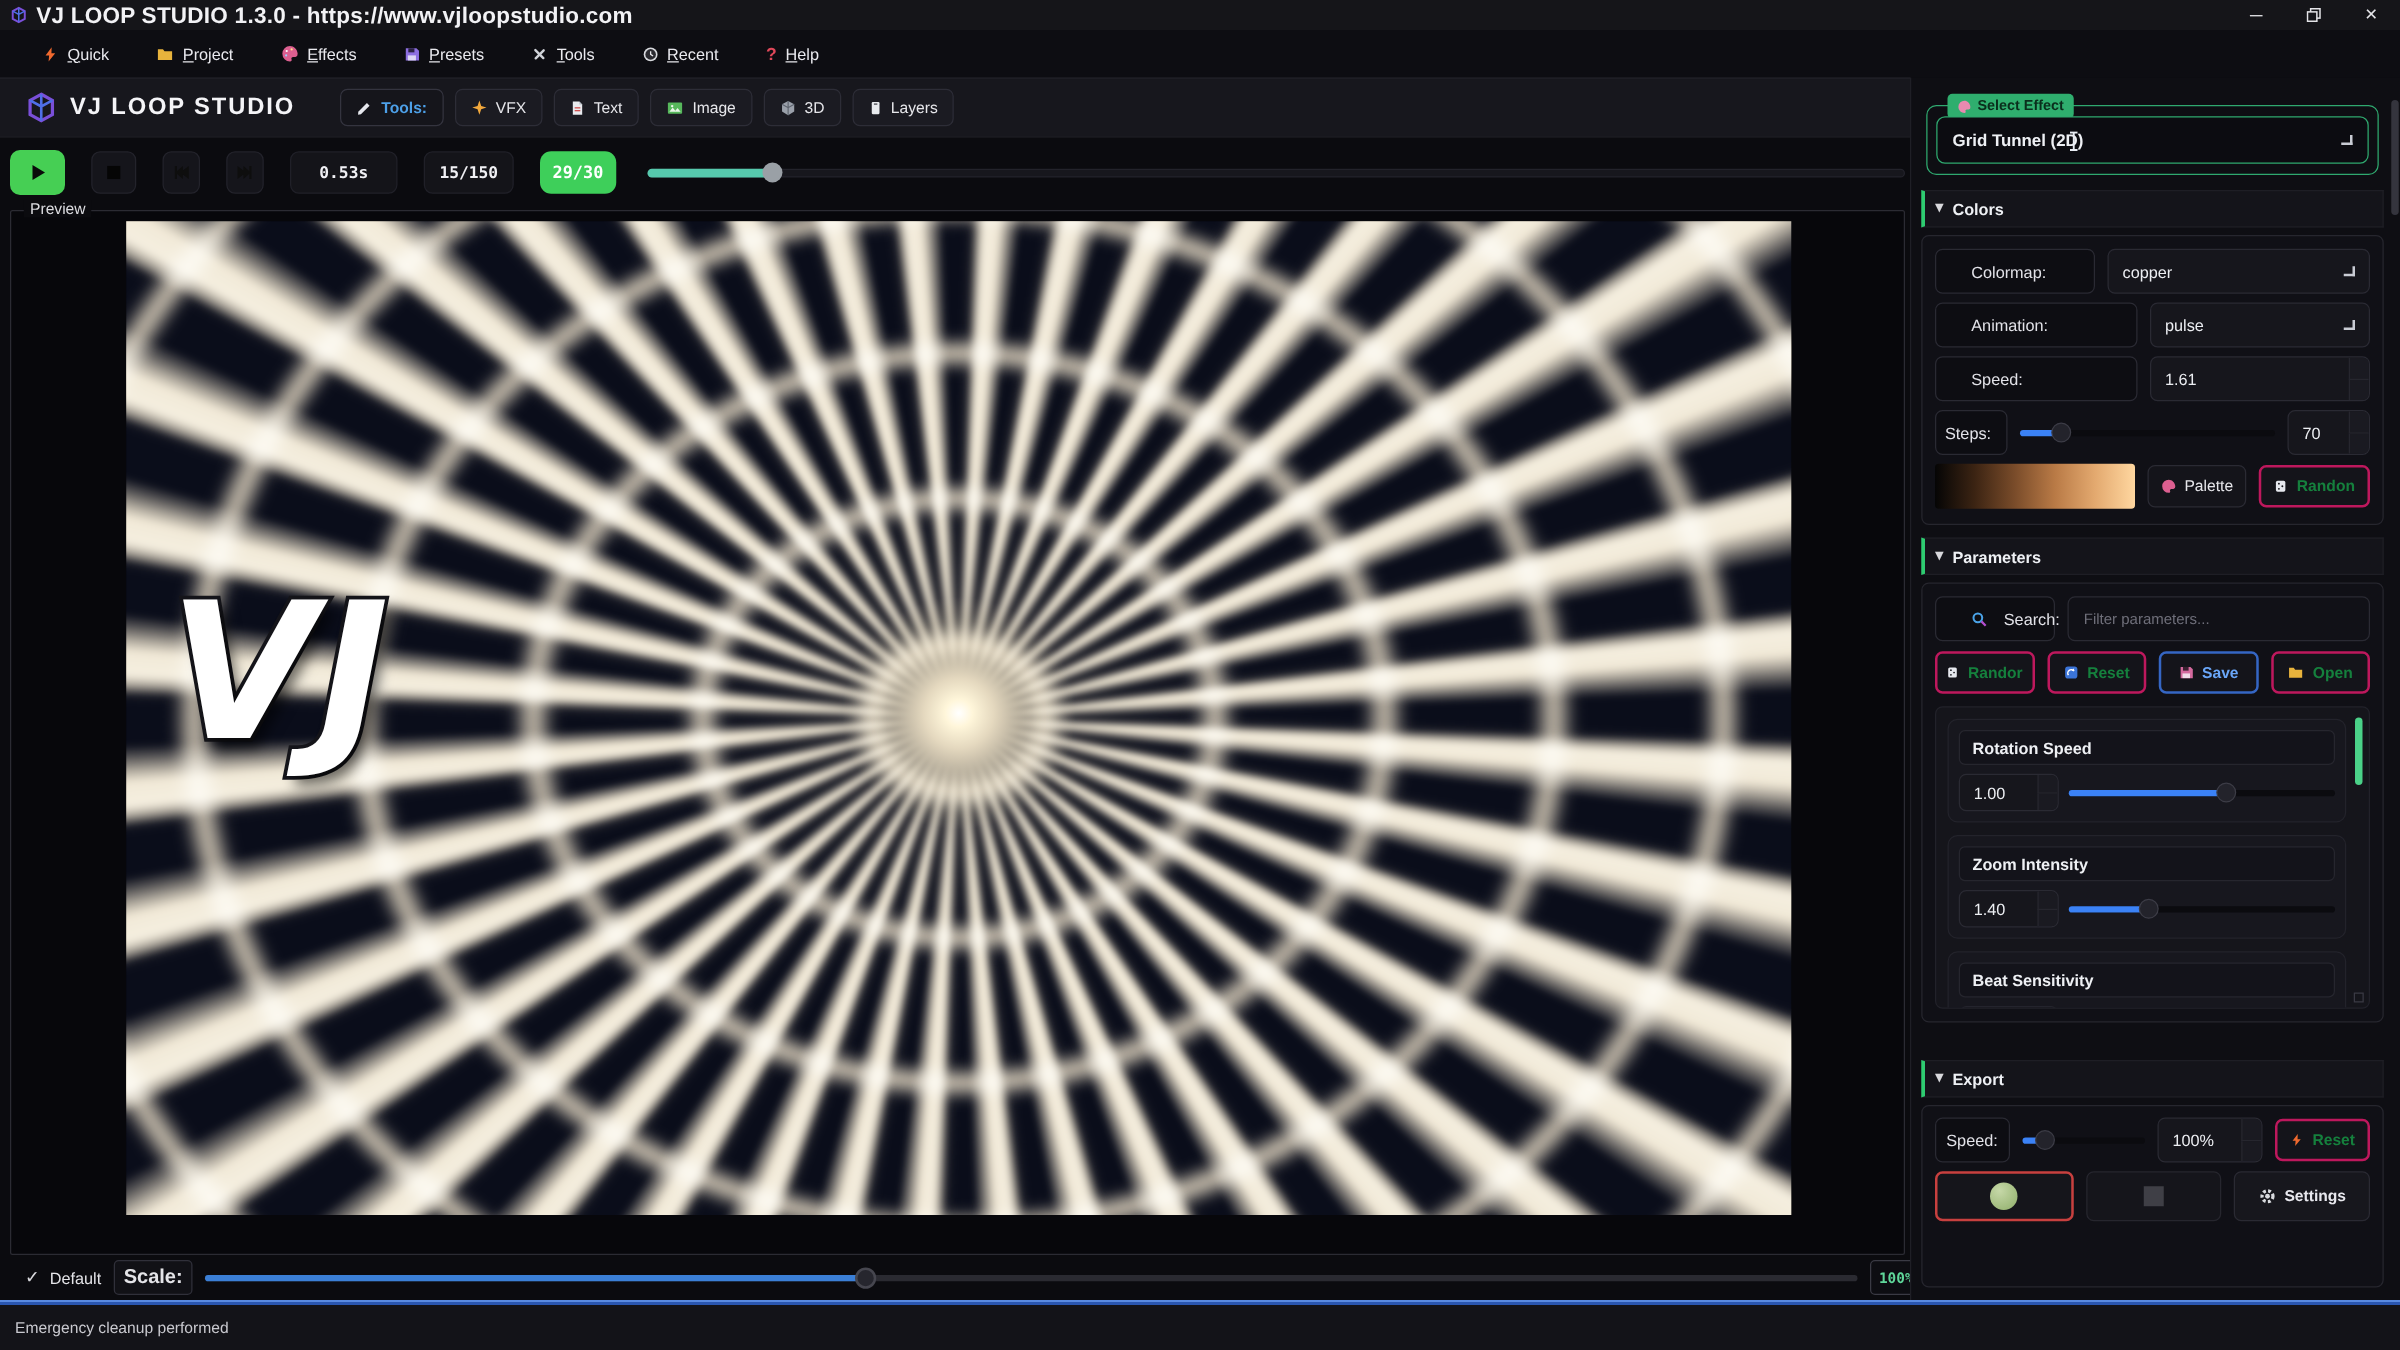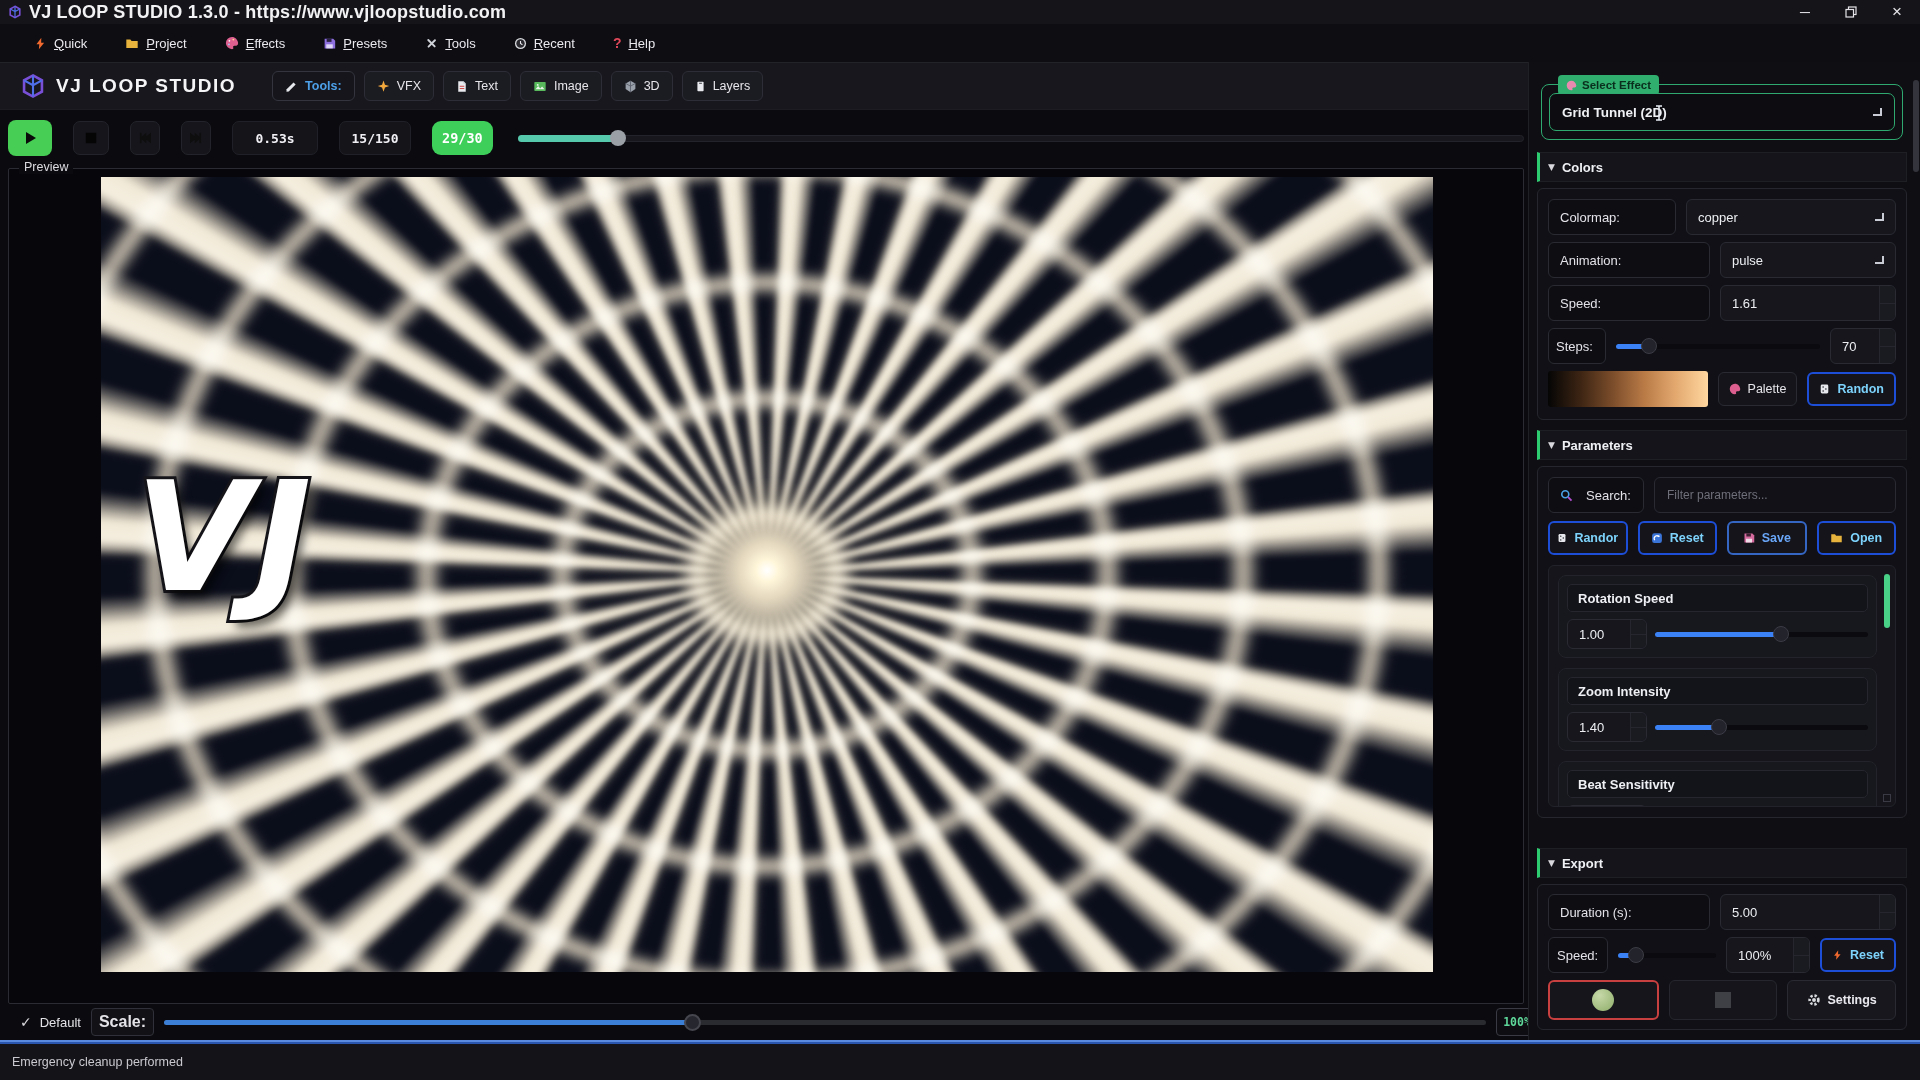--- a/index.html
+++ b/index.html
@@ -76,36 +76,36 @@
   .effect-badge{position:absolute;top:-10px;left:16px;height:20px;background:#2fae6e;border-radius:4px;display:flex;align-items:center;gap:5px;padding:0 8px;font-size:11.5px;font-weight:bold;color:#0a2e1c}
   .effect-dd{position:absolute;left:7px;right:7px;top:8px;bottom:8px;border:1px solid #2fa96f;border-radius:7px;background:#0c0c11;display:flex;align-items:center;padding:0 12px;font-size:13.5px;font-weight:bold;color:#eef0f4}
   .corner{width:9px;height:8px;border-right:2px solid #c9ccd4;border-bottom:2px solid #c9ccd4;margin-left:auto}
   .ibeam{position:absolute;left:104px;top:11px}
 
   .sec-hdr{position:absolute;left:8px;width:370px;height:30px;background:#14141a;border:1px solid #1e1e25;border-left:3px solid #2ecc71;display:flex;align-items:center;gap:7px;padding-left:8px;font-size:13px;font-weight:bold;color:#eef0f4}
   .sec-hdr .tri{font-family:"DejaVu Sans",sans-serif;font-size:9px;color:#d8d8dc}
 
   .group{position:absolute;left:8px;width:370px;background:#101016;border:1px solid #26262e;border-radius:6px;padding:10px;display:flex;flex-direction:column;gap:7px}
   .row{display:flex;align-items:center;gap:10px;height:36px}
-  .lblbox{height:36px;border:1px solid #2a2a33;border-radius:6px;background:#0d0d12;display:flex;align-items:center;padding:0 11px;font-size:13px;color:#e2e2e8}
+  .lblbox{height:36px;border:1px solid #2a2a33;border-radius:6px;background:#0d0d12;display:flex;align-items:center;padding:0 28px;font-size:13px;color:#e2e2e8}
   .ddbox{height:36px;border:1px solid #2a2a33;border-radius:6px;background:#16161c;display:flex;align-items:center;padding:0 11px;font-size:13px;color:#eceef2;flex:1}
   .spin{height:36px;border:1px solid #2a2a33;border-radius:6px;background:#16161c;display:flex;align-items:stretch;flex:1;overflow:hidden}
   .spin-val{flex:1;display:flex;align-items:center;padding-left:11px;font-size:13px;color:#eceef2}
   .spin-btns{width:16px;display:flex;flex-direction:column}
   .spin-b{flex:1;background:#1a1a21;border-left:1px solid #26262e}
   .spin-b:first-child{border-bottom:1px solid #26262e}
 
   .pslider{flex:1;height:18px;position:relative}
   .ps-track{position:absolute;left:0;right:0;top:7px;height:5px;border-radius:3px;background:#0b0b0f}
   .ps-fill{position:absolute;left:0;top:7px;height:5px;border-radius:3px;background:#3b82f6;width:var(--pct)}
   .ps-knob{position:absolute;top:1px;width:16px;height:16px;border-radius:50%;background:#23232b;border:1px solid #3c3c46;left:var(--pct);transform:translateX(-8px)}
 
   .grad-bar{height:36px;width:168px;border-radius:3px}
   .btn{height:34px;border-radius:6px;background:#14141a;border:1px solid #2a2a33;display:flex;align-items:center;justify-content:center;gap:7px;font-size:12.5px;color:#e6e6ea;padding:0 10px}
-  .btn.green{border:2px solid #1d4ed8;color:#7dd3fc;font-weight:bold}
+  .btn.green{border:2px solid #be185d;color:#15803d;font-weight:bold}
   .btn.blue{border:2px solid #3566c4;color:#6aa6f8;font-weight:bold}
   .search-input{flex:1;height:36px;border:1px solid #2a2a33;border-radius:6px;background:#111117;color:#d8d8de;font-size:12px;padding:12px 12px;outline:none;font-family:"Liberation Sans",sans-serif}
   .search-input::placeholder{color:#6f6f7a}
 
   .param-list{margin-top:2px;background:#15151b;border:1px solid #22222a;border-radius:6px;padding:9px 18px 9px 9px;position:relative;flex:1;overflow:hidden;display:flex;flex-direction:column;gap:10px}
   .param-card{background:#17171e;border:1px solid #23232b;border-radius:8px;padding:8px}
   .param-name{height:28px;border:1px solid #26262e;border-radius:5px;background:#13131a;display:flex;align-items:center;padding:0 10px;font-size:13px;font-weight:bold;color:#eef0f4}
   .param-row{display:flex;align-items:center;gap:8px;margin-top:7px;height:30px}
   .param-row .spin{flex:0 0 80px;height:30px}
   .vscroll{position:absolute;right:5px;top:8px;width:6px;height:54px;border-radius:3px;background:#4ad188}
@@ -547,30 +547,20 @@
       <div class="grip"></div>
     </div>
   </div>
 
   <div class="sec-hdr" style="top:786px">
     <span class="tri">▼</span>
     <span>Export</span>
   </div>
   <div class="group" style="top:822px;height:146px;padding:9px 10px">
     <div class="row" style="height:36px">
-      <div class="lblbox" style="width:162px">Duration (s):</div>
-      <div class="spin">
-        <span class="spin-val">5.00</span>
-        <span class="spin-btns">
-            <span class="spin-b"></span>
-            <span class="spin-b"></span>
-          </span>
-      </div>
-    </div>
-    <div class="row" style="height:36px">
       <div class="lblbox" style="width:64px;padding:0 8px">Speed:</div>
       <div class="pslider" style="flex: 0 0 98px; --pct: 18%;">
         <div class="ps-track"></div>
         <div class="ps-fill"></div>
         <div class="ps-knob"></div>
       </div>
       <div class="spin" style="flex:0 0 84px">
         <span class="spin-val">100%</span>
         <span class="spin-btns">
             <span class="spin-b"></span>

